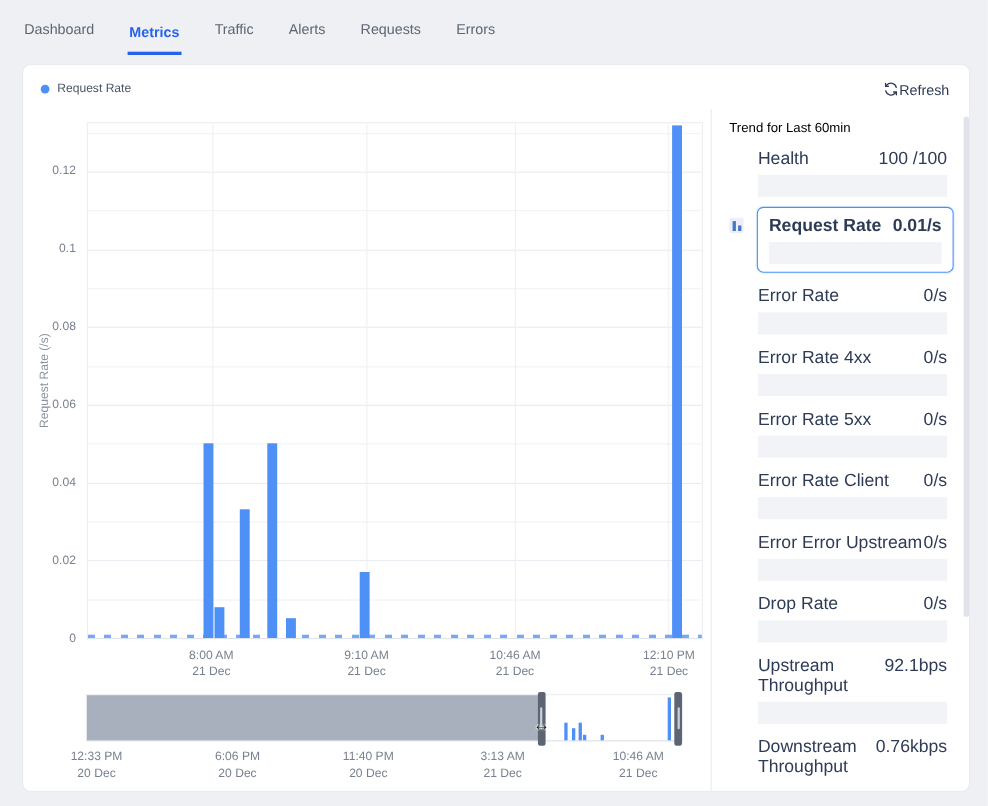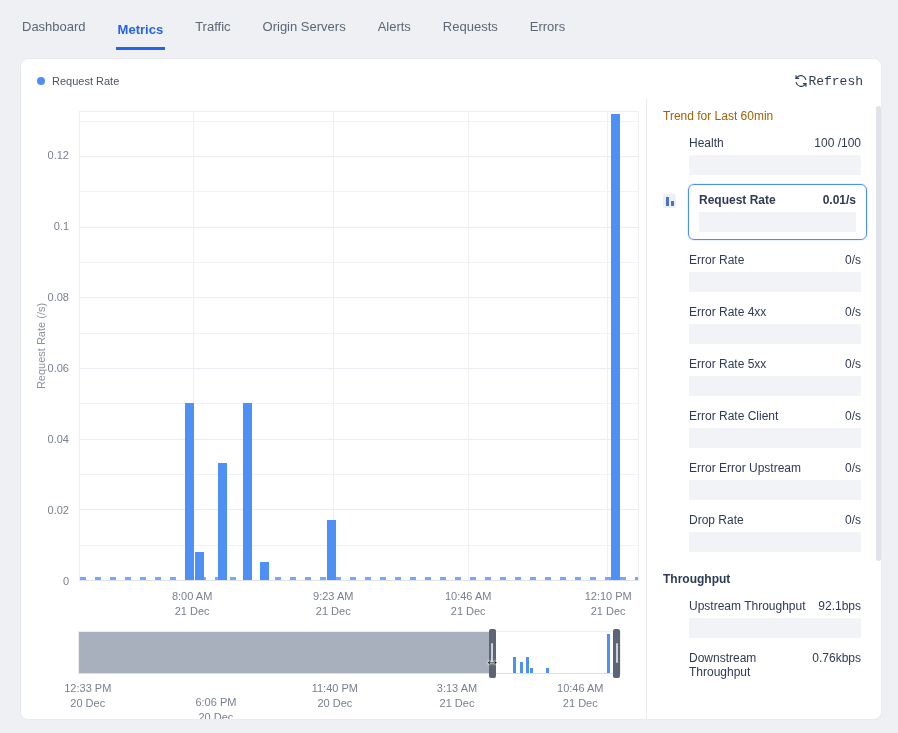--- a/index.html
+++ b/index.html
@@ -28,21 +28,21 @@
   .card-header {
     position: absolute; top: 0; left: 0; right: 0; height: 44px;
     display: flex; align-items: center; padding: 0 18px 0 16px;
   }
   .legend { display: flex; align-items: center; gap: 7px; cursor: pointer; }
   .legend .dot { width: 8px; height: 8px; border-radius: 50%; background: #4e90f5; }
   .legend span.lbl { font-size: 11px; color: #4c5568; }
   .spacer { flex: 1; }
   button.hbtn {
     display: flex; align-items: center; gap: 0; background: none; border: none;
-    font-family: Liberation Mono, monospace; font-size: 13px; color: #2e3b55; cursor: pointer;
+    font-family: Liberation Sans, sans-serif; font-size: 13px; color: #2e3b55; cursor: pointer;
   }
   button.hbtn svg { display: block; }
   .timerange { margin-left: 44px; font-weight: 400; }
   .timerange .chev { margin-left: 2px; }
   
   .chart-area { position: absolute; left: 0; top: 44px; width: 625px; height: 618px; }
   .ylabel {
     position: absolute; left: 14px; top: 243px; white-space: nowrap;
     font-size: 11px; color: #8a92a0; transform-origin: 0 0;
     transform: rotate(-90deg) translateX(-50%);
@@ -81,25 +81,25 @@
   }
   .resize-cursor {
     position: absolute; top: 20px; transform: translateX(-50%); font-size: 15px;
     font-weight: 700; color: #161616; line-height: 15px;
     text-shadow: 0 0 2px #fff, 0 0 2px #fff, 0 0 3px #fff; pointer-events: none;
   }
   .brushlabels { position: absolute; left: 57px; top: 578px; width: 543px; height: 34px; }
   
   .divider { position: absolute; left: 625px; top: 40px; bottom: 0; width: 1px; background: #e9ebef; }
   .sidebar { position: absolute; left: 626px; top: 44px; width: 234px; height: 618px; overflow: hidden; padding: 6px 20px 0 8px; }
-  .sb-title { font-size: 12px; color: #a16207; margin-left: 8px; }
+  .sb-title { font-size: 12px; color: #000000; margin-left: 8px; }
   .sb-heading { font-size: 12px; font-weight: 700; color: #2e3b55; margin: 20px 0 0 8px; }
   .metric { margin: 13px 0 0 34px; cursor: pointer; }
   .mrow { display: flex; justify-content: space-between; align-items: baseline;
-          font-size: 12px; color: #2e3b55; margin-bottom: 5px; }
+          font-size: 16px; color: #2e3b55; margin-bottom: 5px; }
   .mval { white-space: nowrap; }
   .strip { height: 20px; background: #f1f3f6; }
   .sel-row { display: flex; align-items: flex-start; margin: 9px -6px 0 8px; }
   .mini-chart-icon {
     width: 13px; height: 14px; margin-top: 10px; background: #eceff5; border-radius: 2px;
     position: relative; flex: 0 0 13px;
   }
   .mini-chart-icon i { position: absolute; bottom: 2px; background: #4a74c9; width: 3px; }
   .mini-chart-icon i.b1 { left: 3px; height: 9px; }
   .mini-chart-icon i.b2 { left: 8px; height: 5px; }
@@ -113,21 +113,20 @@
     background: #e0e4ea; border-radius: 3px; cursor: default;
   }
 </style>
 </head>
 <body>
 
 <div class="nav" id="nav">
     <div class="tab">Dashboard</div>
     <div class="tab active">Metrics</div>
     <div class="tab">Traffic</div>
-    <div class="tab">Origin Servers</div>
     <div class="tab">Alerts</div>
     <div class="tab">Requests</div>
     <div class="tab">Errors</div>
   </div>
 
 <div class="card">
   <div class="card-header">
     <div class="legend">
       <span class="dot"></span>
       <span class="lbl">Request Rate</span>
@@ -183,21 +182,21 @@
         <div class="bar" title="8:40 AM  0.005" style="left: calc(33% - 4.5px); height: 3.77%;"></div>
         <div class="bar" title="9:20 AM  0.017" style="left: calc(45.1% - 4.5px); height: 12.83%;"></div>
         <div class="bar" title="12:15 PM  0.132" style="left: calc(95.9% - 4.5px); height: 99.62%;"></div>
       </div>
     <div class="xlabels" id="xlabels">
         <div class="xtick" style="left: 20.2%;">
           <div>8:00 AM</div>
           <div>21 Dec</div>
         </div>
         <div class="xtick" style="left: 45.4%;">
-          <div>9:23 AM</div>
+          <div>9:10 AM</div>
           <div>21 Dec</div>
         </div>
         <div class="xtick" style="left: 69.5%;">
           <div>10:46 AM</div>
           <div>21 Dec</div>
         </div>
         <div class="xtick" style="left: 94.5%;">
           <div>12:10 PM</div>
           <div>21 Dec</div>
         </div>
@@ -212,21 +211,21 @@
         <div class="brush-mask" style="width: 76.4%;"></div>
         <div class="handle" style="left: calc(76.4% - 3.5px);"></div>
         <div class="handle" style="left: calc(99.4% - 3.5px);"></div>
         <div class="resize-cursor" style="left: 76.4%;">↔</div>
       </div>
     <div class="brushlabels" id="brushlabels">
         <div class="xtick" style="left: 1.8%;">
           <div>12:33 PM</div>
           <div>20 Dec</div>
         </div>
-        <div class="xtick" style="left: 25.4%; margin-top: 14px;">
+        <div class="xtick" style="left: 25.4%;">
           <div>6:06 PM</div>
           <div>20 Dec</div>
         </div>
         <div class="xtick" style="left: 47.3%;">
           <div>11:40 PM</div>
           <div>20 Dec</div>
         </div>
         <div class="xtick" style="left: 69.8%;">
           <div>3:13 AM</div>
           <div>21 Dec</div>
@@ -303,21 +302,20 @@
           </div>
           <div class="metric">
             <div class="mrow">
               <span class="mlab">Drop Rate</span>
               <span class="mval">0/s</span>
             </div>
             <div class="strip"></div>
           </div>
         </div>
         <div class="sb-section">
-          <div class="sb-heading">Throughput</div>
           <div class="metric">
             <div class="mrow">
               <span class="mlab">Upstream Throughput</span>
               <span class="mval">92.1bps</span>
             </div>
             <div class="strip"></div>
           </div>
           <div class="metric">
             <div class="mrow">
               <span class="mlab">Downstream Throughput</span>

